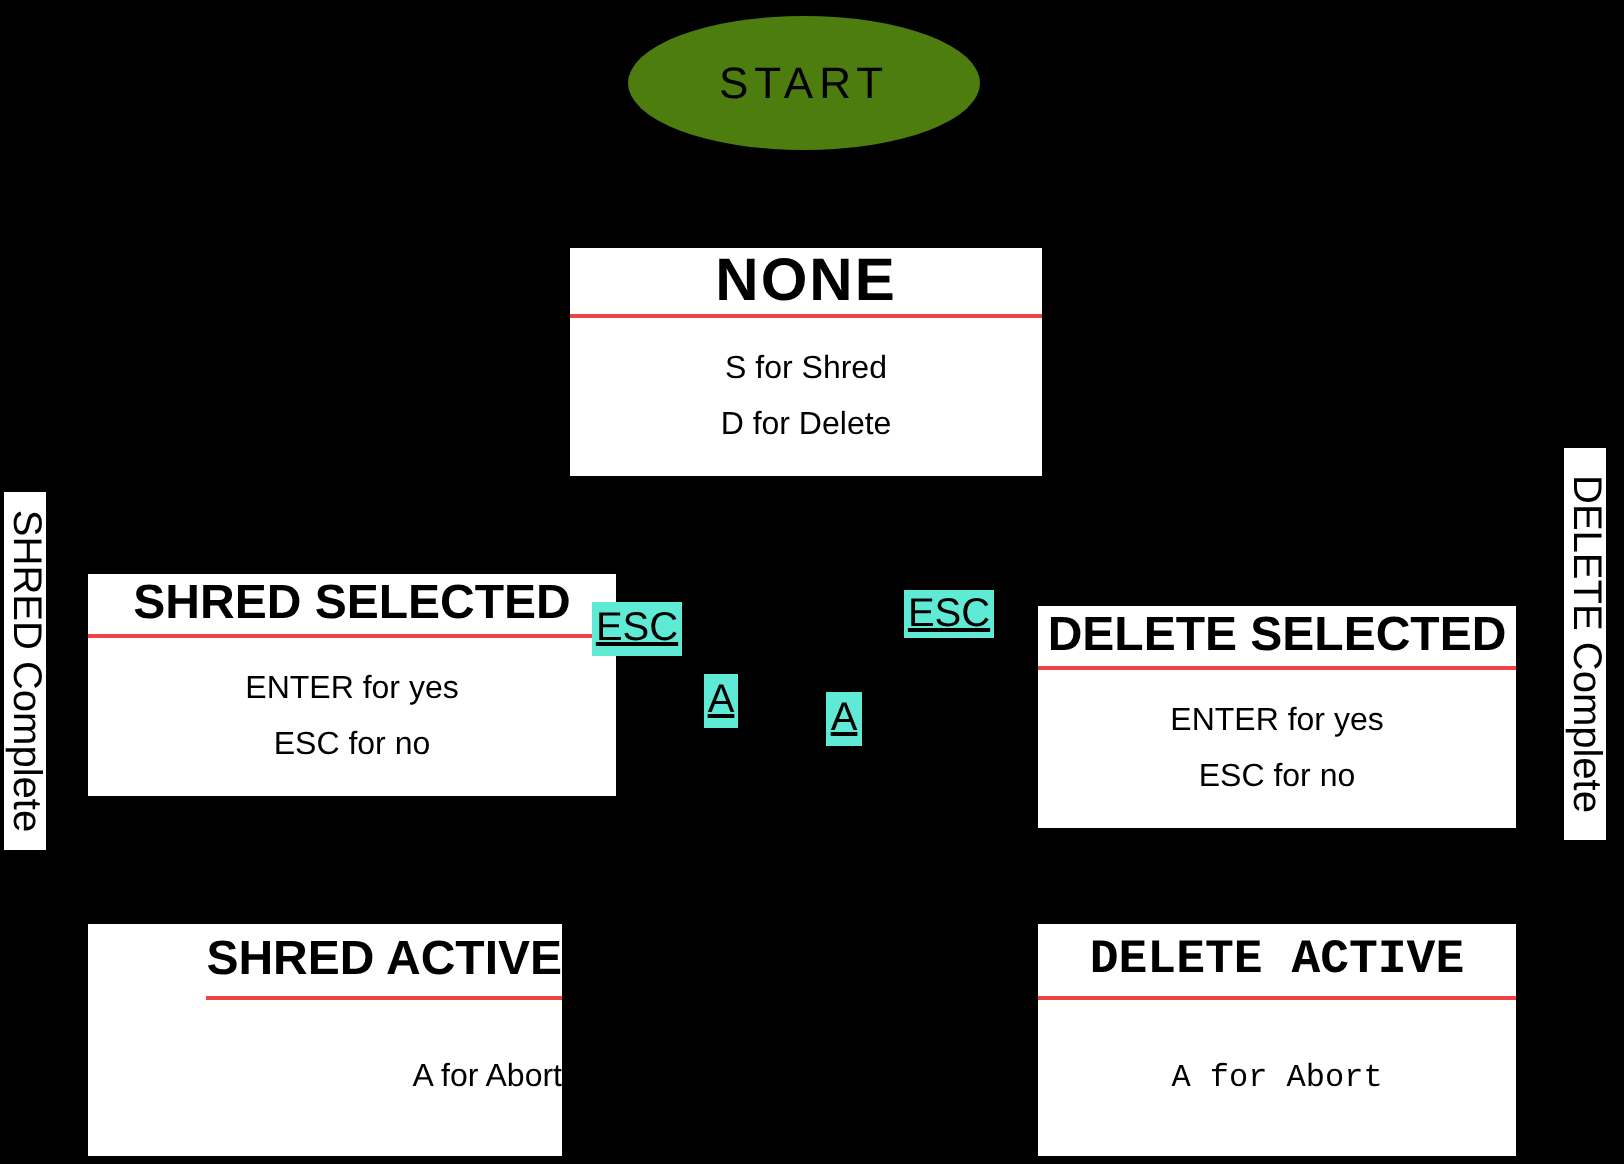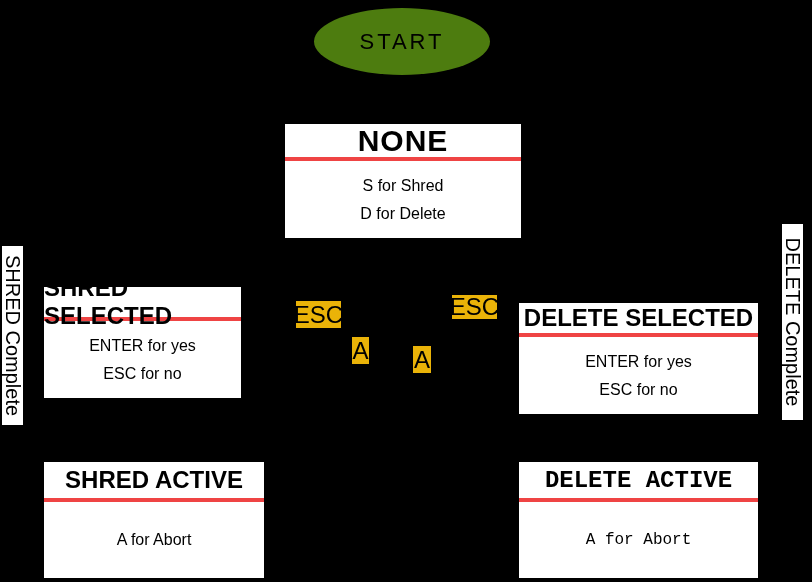--- a/index.html
+++ b/index.html
@@ -27,50 +27,51 @@
     letter-spacing: 3px;
   }
   
   .state-node {
     position: absolute;
     background: #fff;
     display: flex;
     flex-direction: column;
   }
   .state-title {
-    border-bottom: 4px solid #ef4444;
+    border-bottom: 2px solid #ef4444;
     display: flex; align-items: center; justify-content: center;
     font-weight: bold;
     flex: 0 0 auto;
   }
   .state-body {
     flex: 1 1 auto;
     display: flex;
     flex-direction: column;
     align-items: center;
     justify-content: center;
     font-size: 16px;
     line-height: 28px;
   }
   #node-none { left: 285px; top: 124px; width: 236px; height: 114px; }
   #node-none .state-title { height: 33px; font-size: 30px; letter-spacing: 1px; }
-  #node-shred-selected { left: 44px; top: 287px; width: 197px; height: 111px; }
+  #node-shred-selected { left: 44px; top: 287px; width: 264px; height: 111px; }
   #node-delete-selected { left: 519px; top: 287px; width: 239px; height: 111px; margin-top: 16px; }
   #node-shred-selected .state-title,
   #node-delete-selected .state-title { height: 30px; font-size: 24px; }
-  #node-shred-active { left: 44px; top: 462px; width: 220px; height: 116px; }
+  #node-shred-active { left: 44px; top: 462px; width: 237px; height: 116px; align-items: flex-end; }
   #node-delete-active { left: 519px; top: 462px; width: 239px; height: 116px; font-family: Liberation Mono, monospace; }
   #node-shred-active .state-title,
   #node-delete-active .state-title { height: 36px; font-size: 24px; }
   
   .edge-chip {
     position: absolute;
-    background: #eab308;
+    background: #5eead4;
     display: flex; align-items: center; justify-content: center;
-    font-size: 24px;
+    font-size: 20px;
+    text-decoration: underline;
   }
   #chip-esc-left  { left: 296px; top: 301px; width: 45px; height: 27px; }
   #chip-esc-right { left: 452px; top: 295px; width: 45px; height: 24px; }
   #chip-a-left    { left: 352px; top: 337px; width: 17px; height: 27px; }
   #chip-a-right   { left: 413px; top: 346px; width: 18px; height: 27px; }
   
   .side-strip {
     position: absolute;
     background: #fff;
     overflow: visible;

